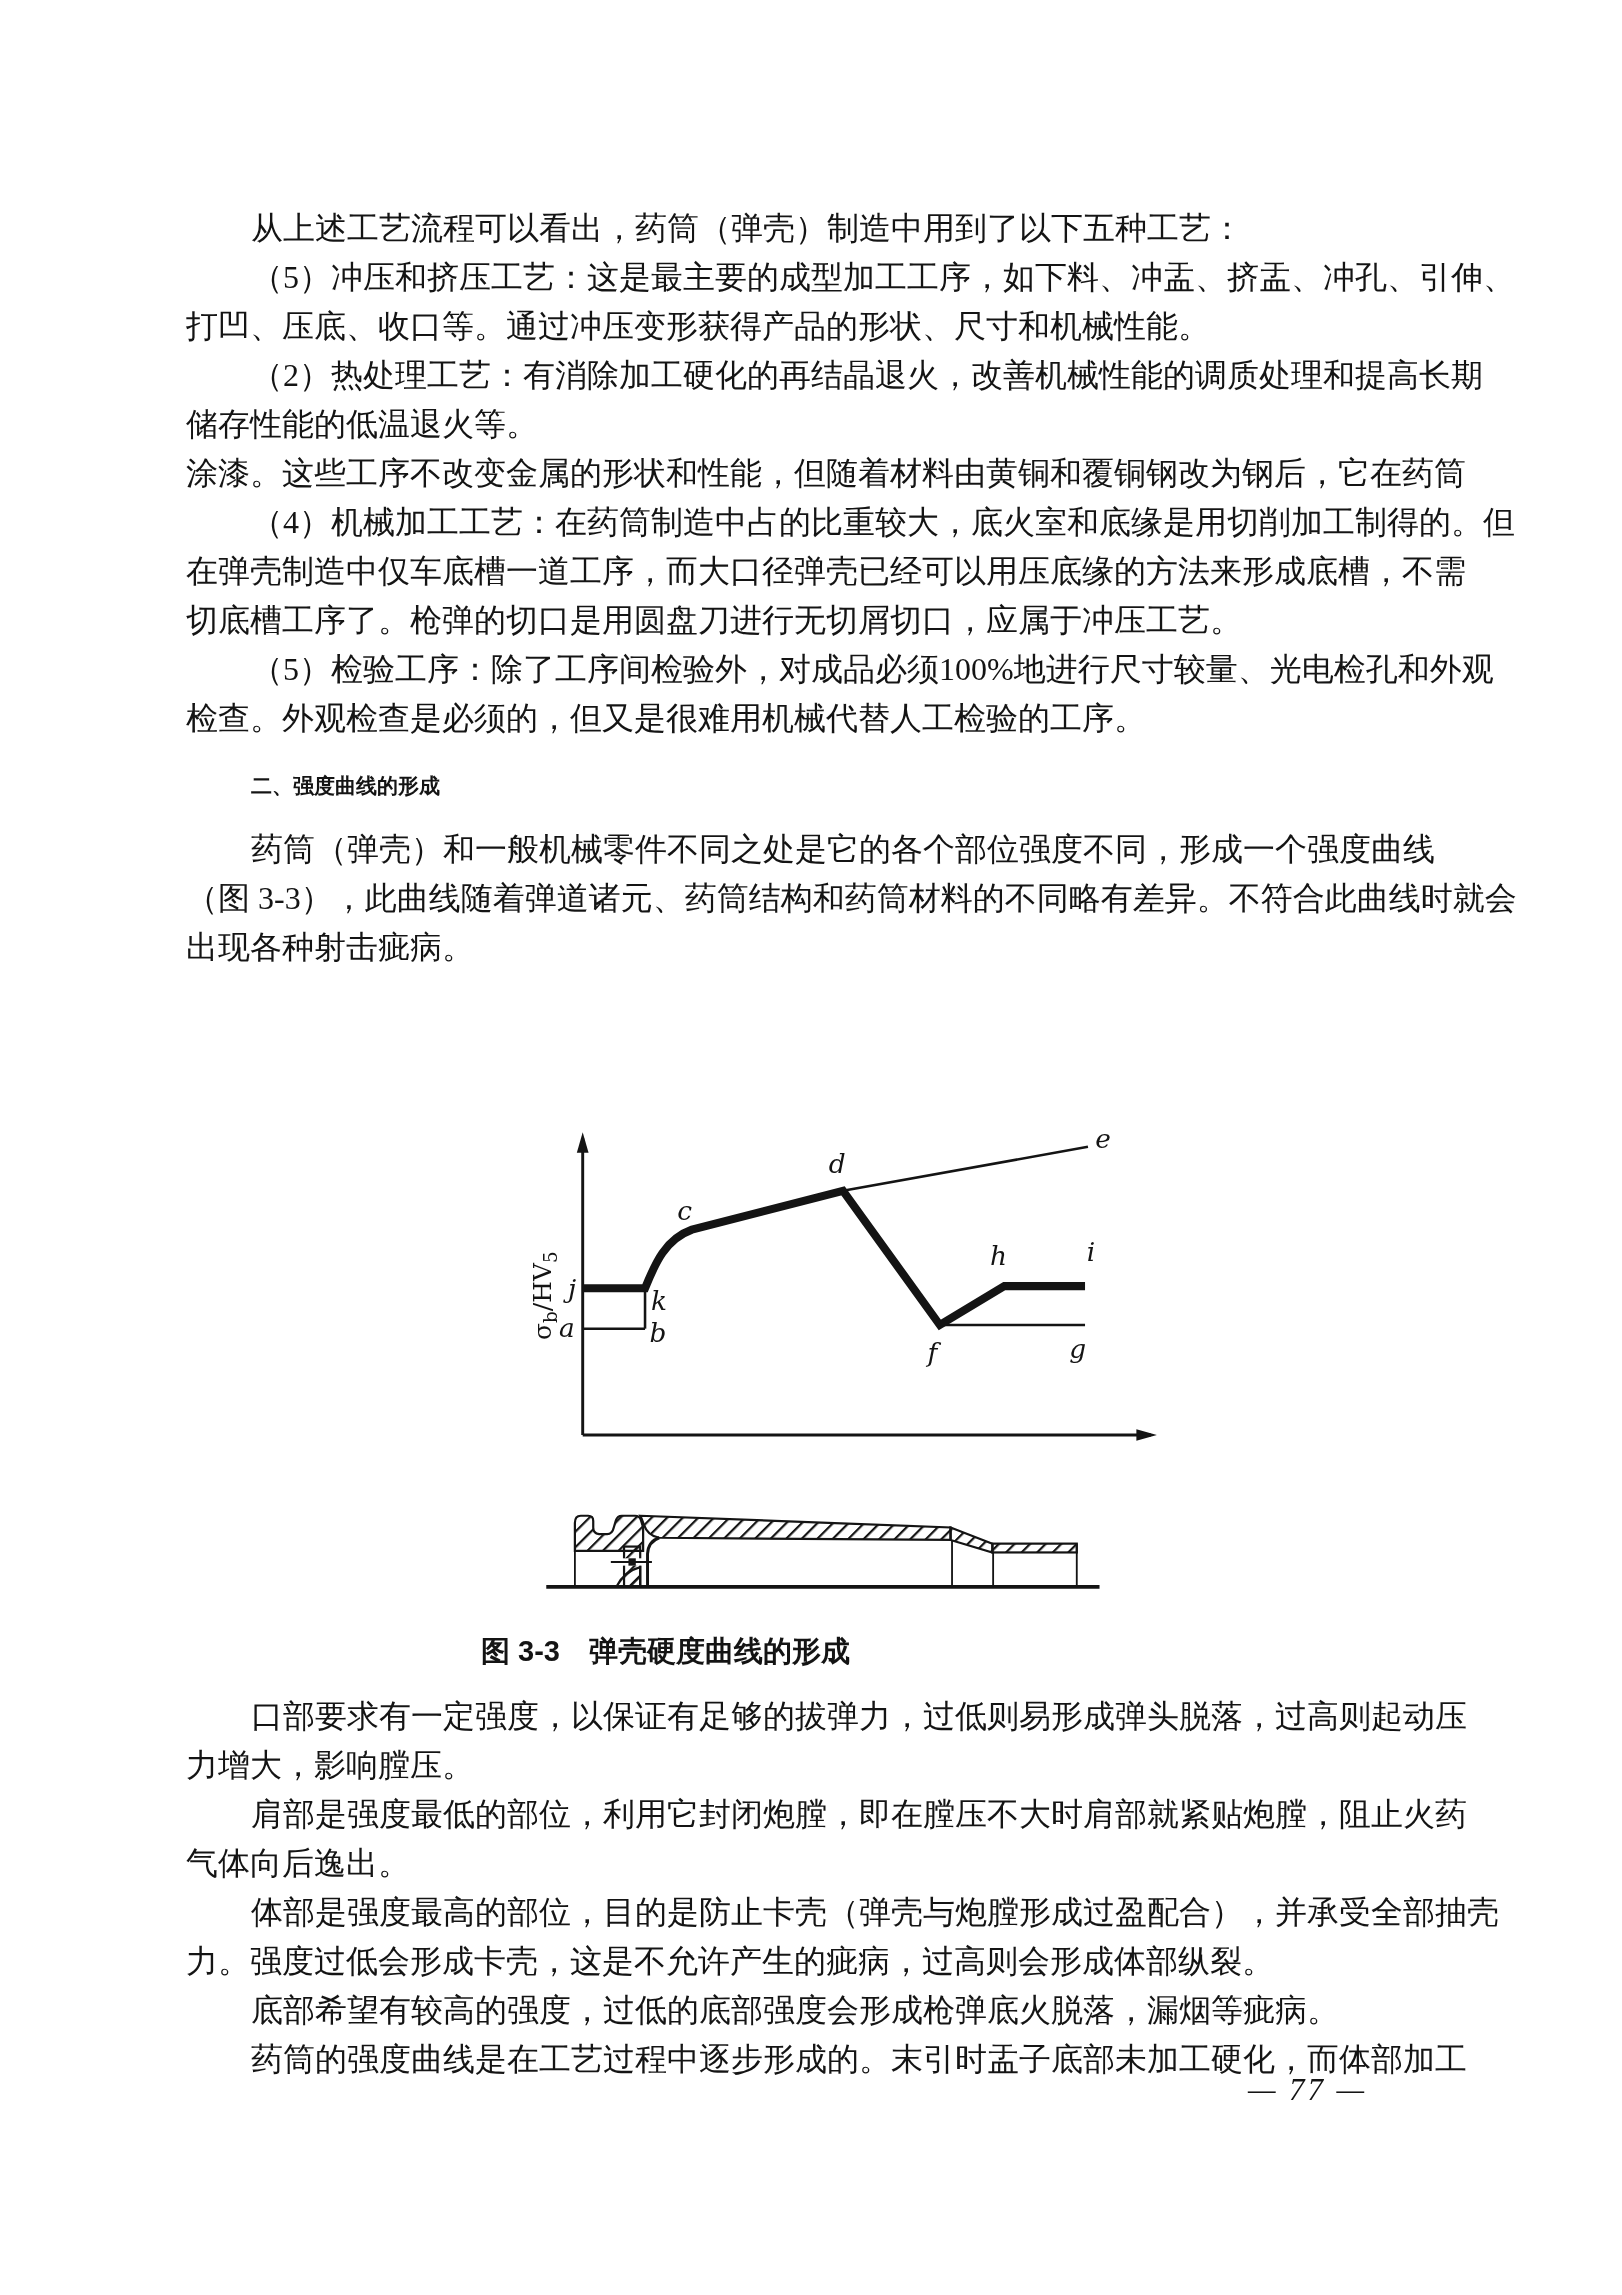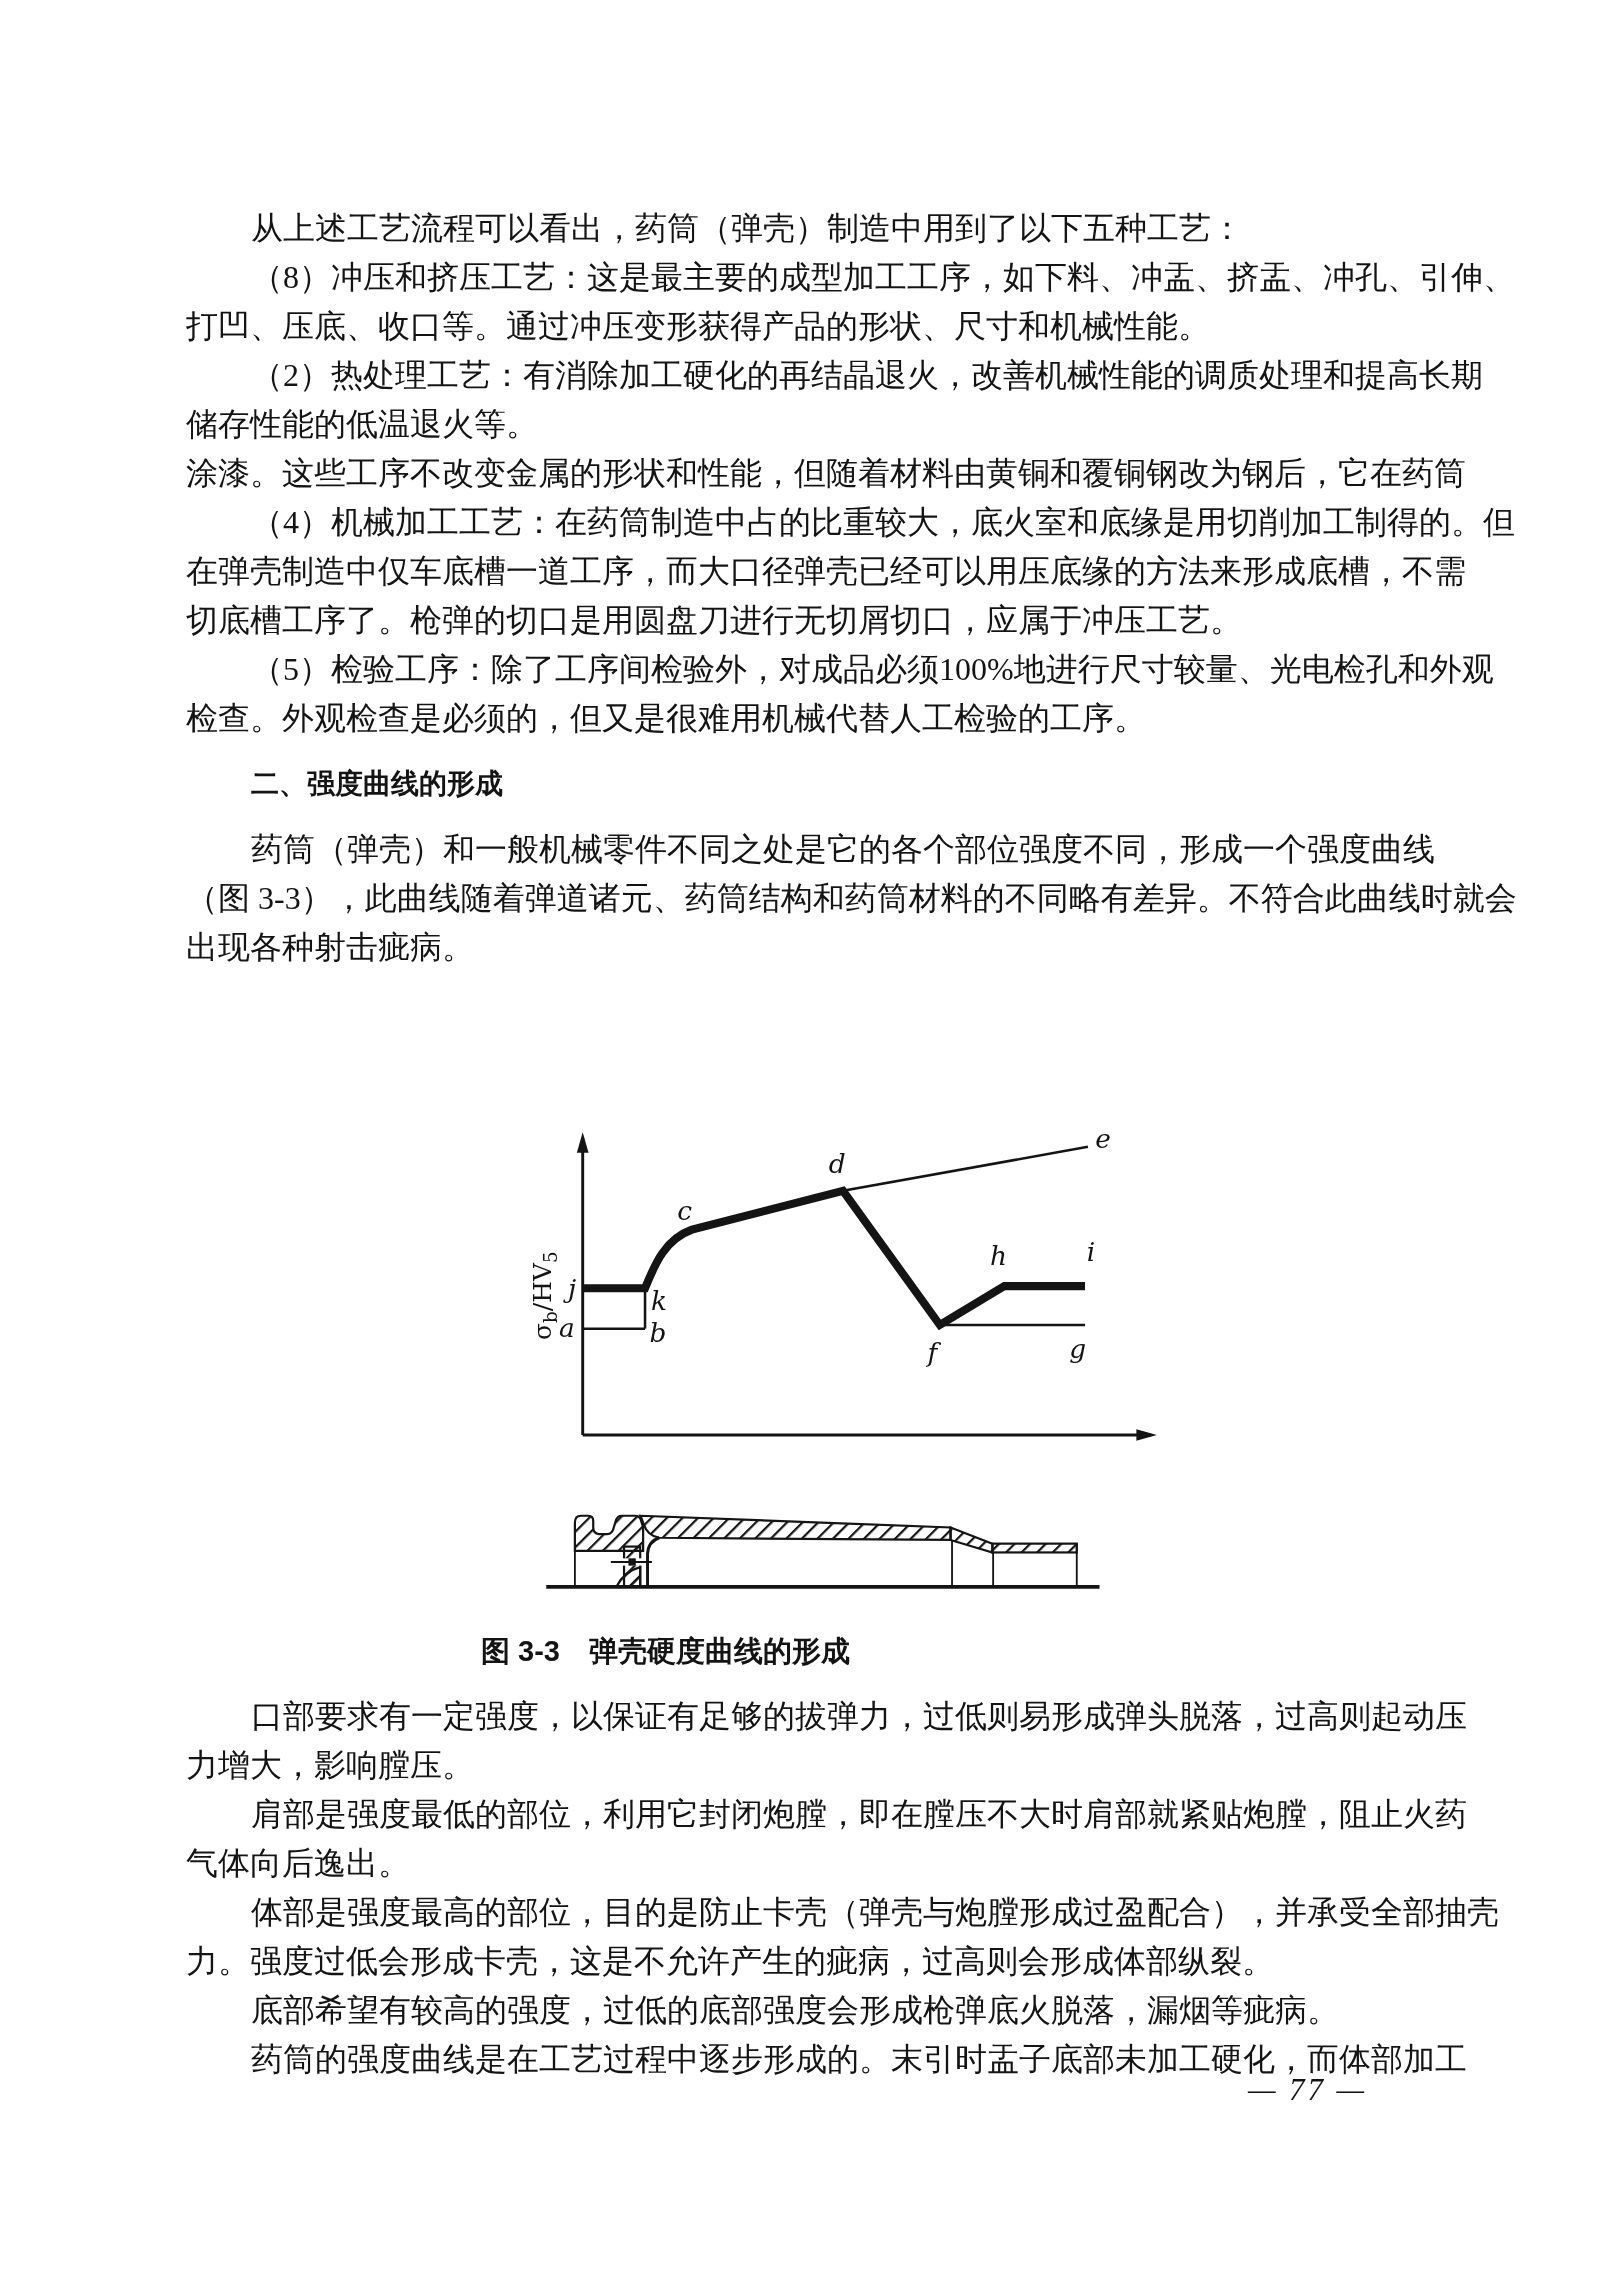--- a/index.html
+++ b/index.html
@@ -15,22 +15,22 @@
     position:absolute;left:186px;width:1316px;
     font-size:32px;line-height:49px;
     text-align:justify;
     margin-top:12px;
   }
   #upper-text{top:192px;}
   #lower-text{top:1680px;}
   .line{white-space:nowrap;}
   .line.indent{text-indent:65px;}
   .heading{
-    font-family:Liberation Mono, monospace;
-    font-weight:bold;font-size:28px;line-height:49px;
+    font-family:Liberation Sans, sans-serif;
+    font-weight:bold;font-size:21px;line-height:49px;
     margin:17.6px 0 15.4px 0;text-indent:65px;
   }
   .figure-caption{
     position:absolute;left:481px;top:1632px;width:632px;
     text-align:left;
     font-family:"Liberation Sans","DejaVu Sans",sans-serif;
     font-weight:bold;font-size:29px;
   }
   .page-number{
     position:absolute;left:1248px;top:2072px;
@@ -56,21 +56,21 @@
 </style>
 </head>
 <body>
 
 <div class="page">
 
   <div class="text-col" id="upper-text">
     <div>
 
     <div class="line indent">从上述工艺流程可以看出，药筒（弹壳）制造中用到了以下五种工艺：</div>
-        <div class="line indent">（8）冲压和挤压工艺：这是最主要的成型加工工序，如下料、冲盂、挤盂、冲孔、引伸、</div>
+        <div class="line indent">（5）冲压和挤压工艺：这是最主要的成型加工工序，如下料、冲盂、挤盂、冲孔、引伸、</div>
         <div class="line">打凹、压底、收口等。通过冲压变形获得产品的形状、尺寸和机械性能。</div>
         <div class="line indent">（2）热处理工艺：有消除加工硬化的再结晶退火，改善机械性能的调质处理和提高长期</div>
         <div class="line">储存性能的低温退火等。</div>
         <div class="line">涂漆。这些工序不改变金属的形状和性能，但随着材料由黄铜和覆铜钢改为钢后，它在药筒</div>
         <div class="line indent">（4）机械加工工艺：在药筒制造中占的比重较大，底火室和底缘是用切削加工制得的。但</div>
         <div class="line">在弹壳制造中仅车底槽一道工序，而大口径弹壳已经可以用压底缘的方法来形成底槽，不需</div>
         <div class="line">切底槽工序了。枪弹的切口是用圆盘刀进行无切屑切口，应属于冲压工艺。</div>
         <div class="line indent">（5）检验工序：除了工序间检验外，对成品必须100%地进行尺寸较量、光电检孔和外观</div>
         <div class="line">检查。外观检查是必须的，但又是很难用机械代替人工检验的工序。</div>
       </div>

